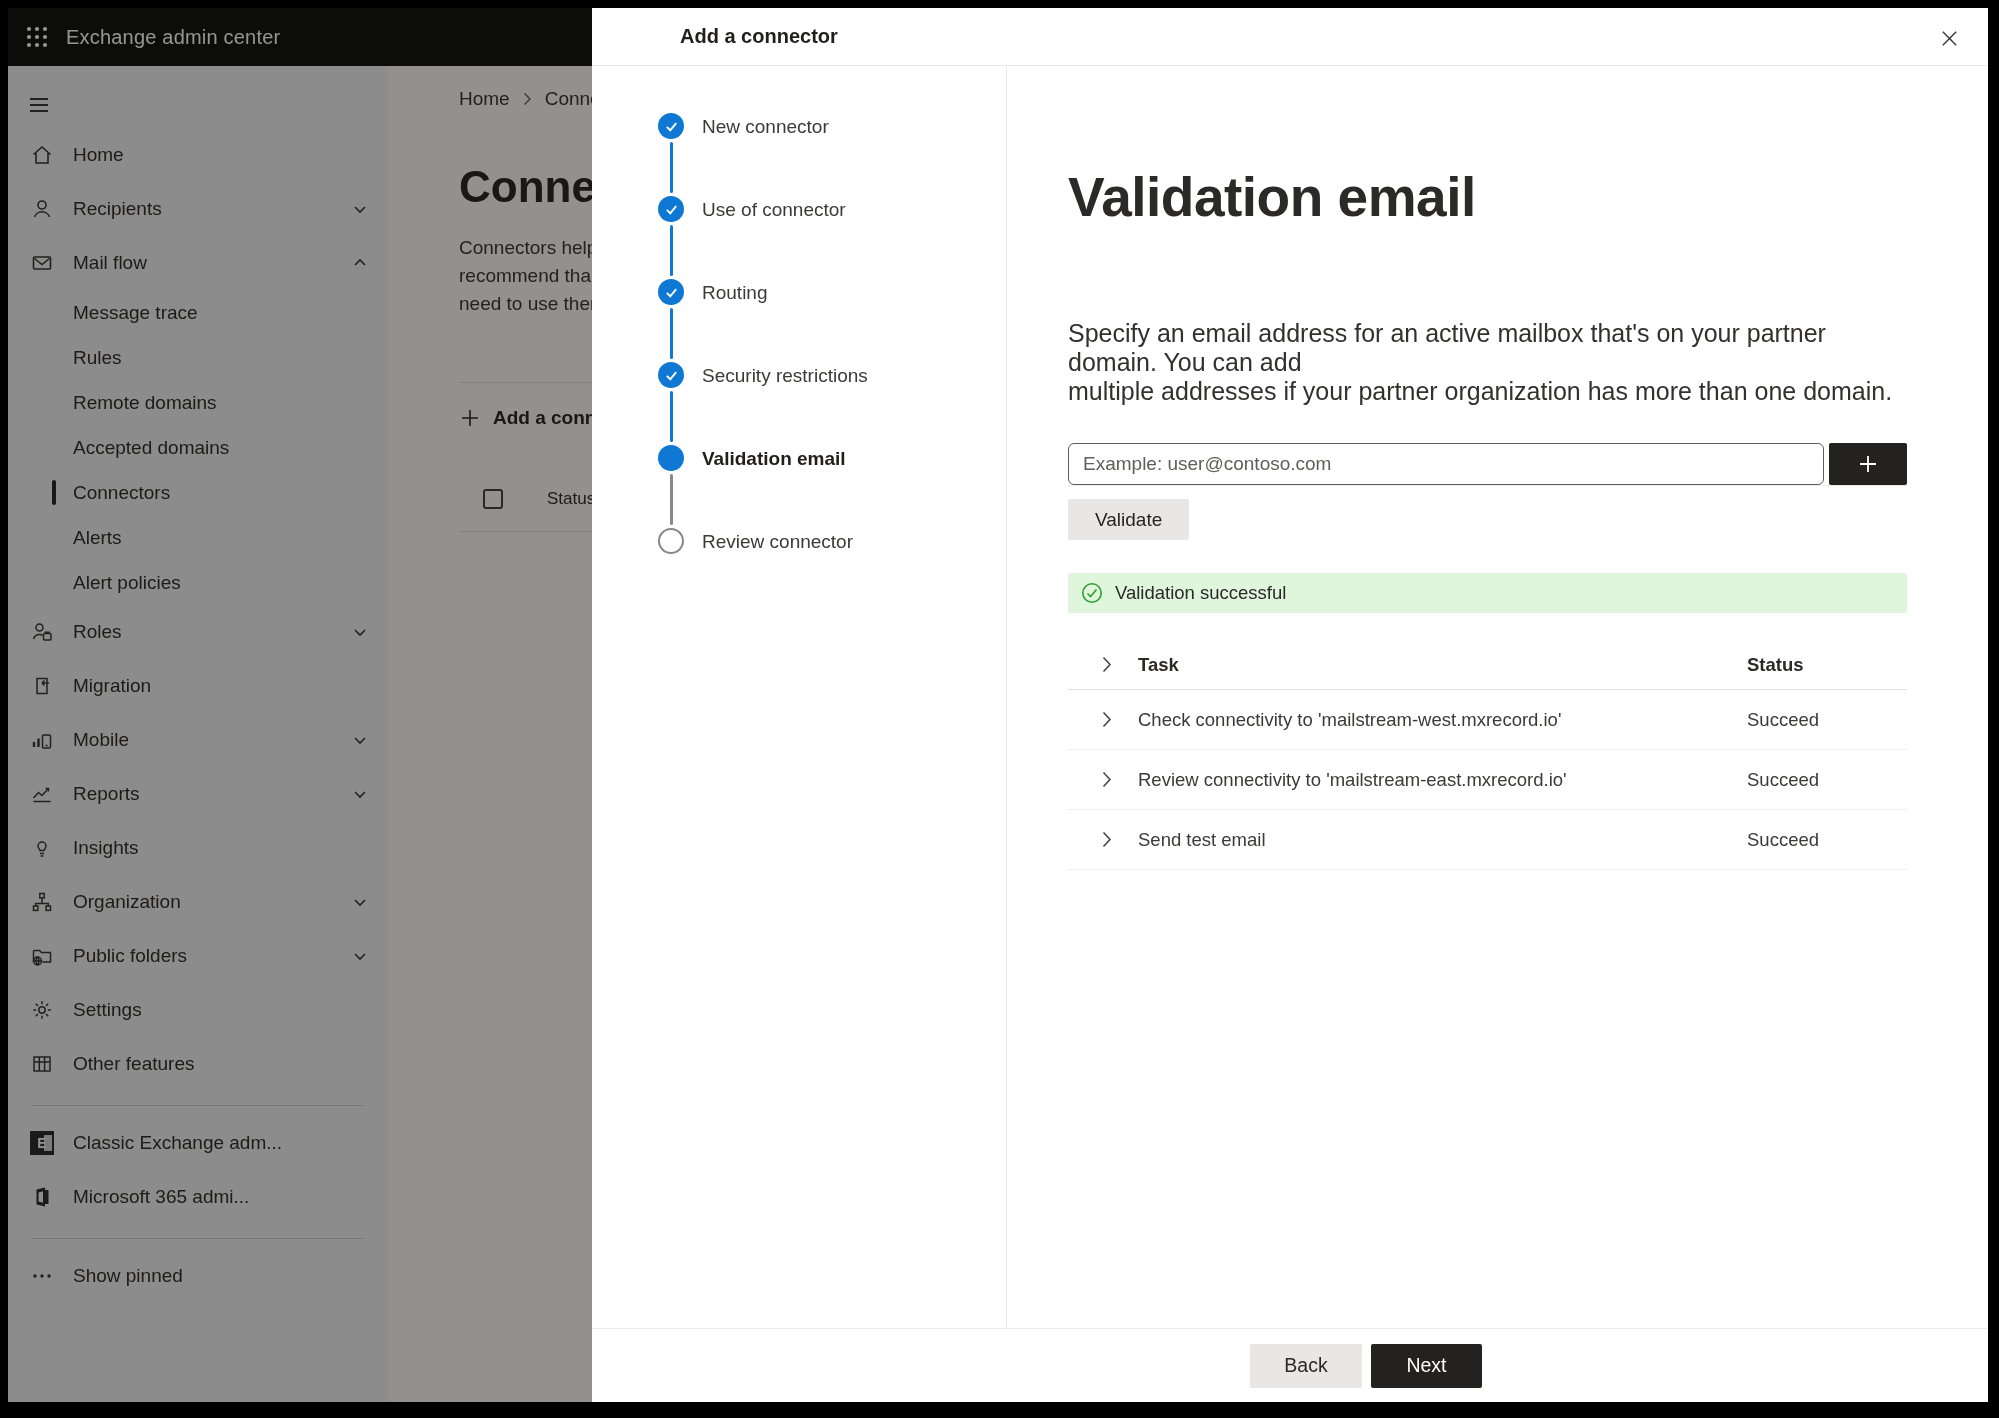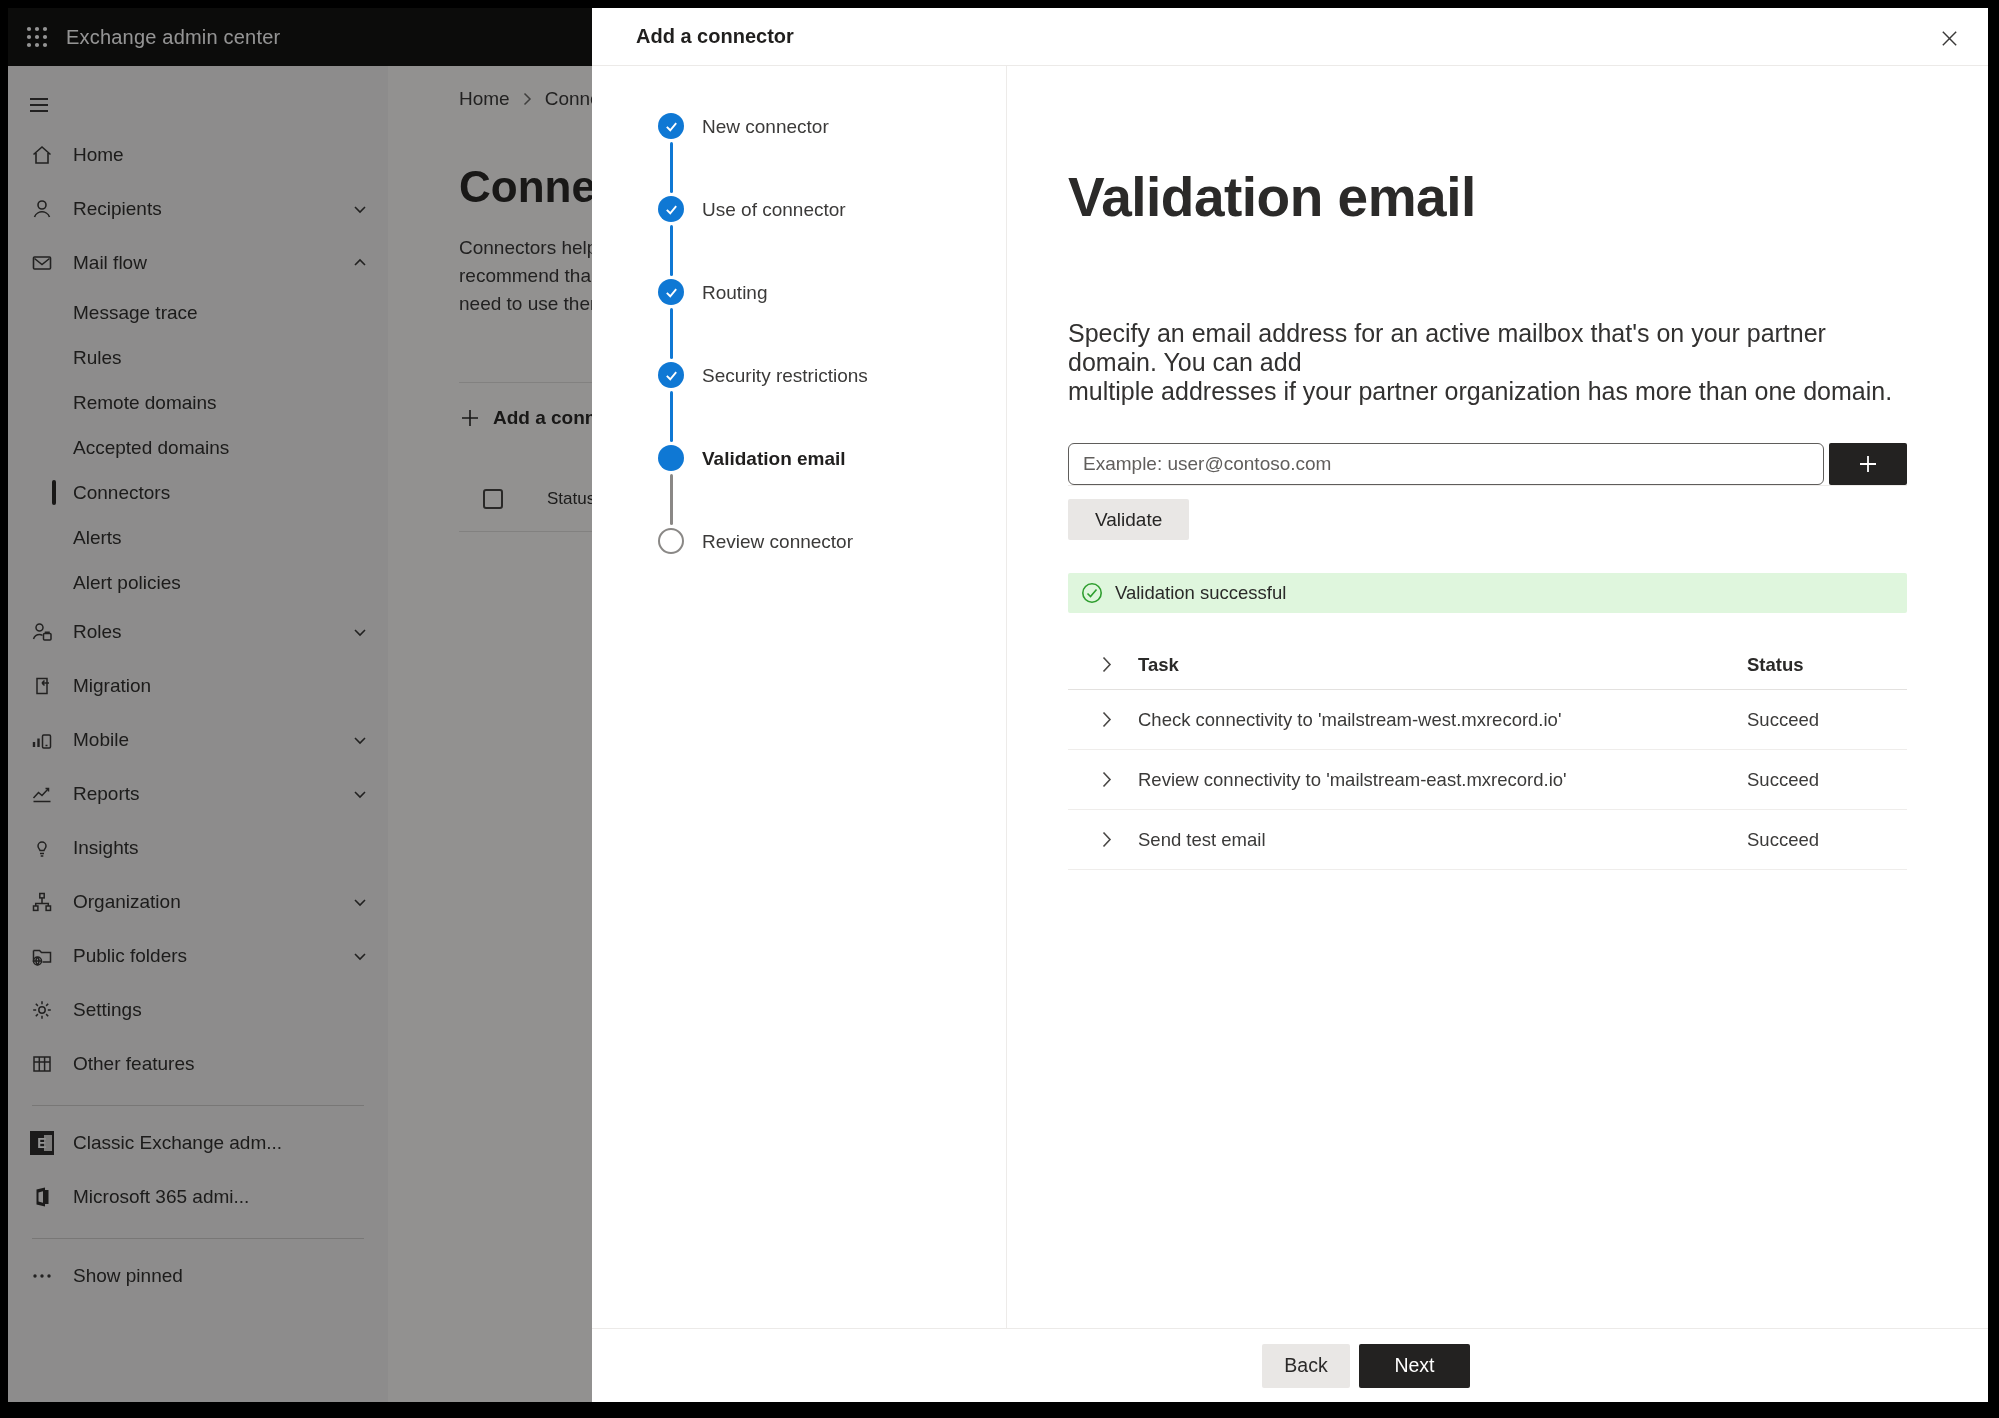--- a/index.html
+++ b/index.html
@@ -35,21 +35,21 @@
   .bg-tablehead { margin-top:50px; display:flex; align-items:center; gap:44px; }
   .bg-checkbox { width:20px; height:20px; border:2px solid #484644; border-radius:3px; margin-left:24px; cursor:pointer; }
   .bg-status { font-size:17px; color:#323130; }
   .bg-div2 { margin-top:22px; width:420px; height:1px; background:#e1dfdd; }
 
   
   .overlay { position:absolute; inset:0; background:rgba(0,0,0,.42); z-index:5; }
 
   
   .modal { position:absolute; left:584px; top:0; width:1396px; height:1394px; background:#fff; z-index:10; display:flex; flex-direction:column; }
-  .modal-header { height:58px; flex:0 0 58px; display:flex; align-items:center; padding-left:44px; border-bottom:1px solid #eceae8; position:relative; }
+  .modal-header { height:58px; flex:0 0 58px; display:flex; align-items:center; padding-left:88px; border-bottom:1px solid #eceae8; position:relative; }
   .modal-title { font-size:20px; font-weight:bold; color:#201f1e; }
   .modal-close { position:absolute; right:24px; top:15px; width:30px; height:30px; display:flex; align-items:center; justify-content:center; cursor:pointer; color:#3b3a39; }
   .modal-body { flex:1; display:flex; min-height:0; }
 
   
   .steps-col { flex:0 0 415px; border-right:1px solid #edebe9; padding:32px 0 0 66px; }
   .step { height:83px; display:flex; align-items:flex-start; position:relative; cursor:pointer; }
   .step .dot { width:26px; height:26px; border-radius:50%; flex:0 0 26px; margin-top:15px; display:flex; align-items:center; justify-content:center; background:#0f78d4; }
   .step .dot.open { background:#fff; border:2px solid #8a8886; }
   .step .slabel { margin-left:18px; margin-top:18px; font-size:19px; color:#3b3a39; }
@@ -75,21 +75,21 @@
   .vtable { margin-top:27px; }
   .vrow { display:grid; grid-template-columns:70px 1fr 160px; align-items:center; }
   .vrow.head { height:50px; border-bottom:1px solid #e3e1df; font-weight:bold; font-size:18.5px; color:#2b2a29; }
   .vrow.body { height:60px; border-bottom:1px solid #efedeb; font-size:18.5px; color:#3b3a39; }
   .chev-cell { padding-left:34px; display:flex; align-items:center; color:#4a4846; cursor:pointer; }
 
   
   .modal-footer { flex:0 0 74px; border-top:1px solid #eceae8; display:flex; align-items:center; justify-content:center; }
   .btn-pair { display:flex; gap:9px; position:relative; left:76px; }
   .btn { height:44px; border:none; border-radius:2px; font-size:19.5px; font-family:inherit; cursor:pointer; }
-  .btn.back { width:88px; background:#e9e7e5; color:#2b2a29; }
+  .btn.back { width:112px; background:#e9e7e5; color:#2b2a29; }
   .btn.next { width:111px; background:#232221; color:#fff; }
 
   svg { display:block; }
 </style>
 </head>
 <body>
 
 <div class="app">
 
   <div class="topbar">

